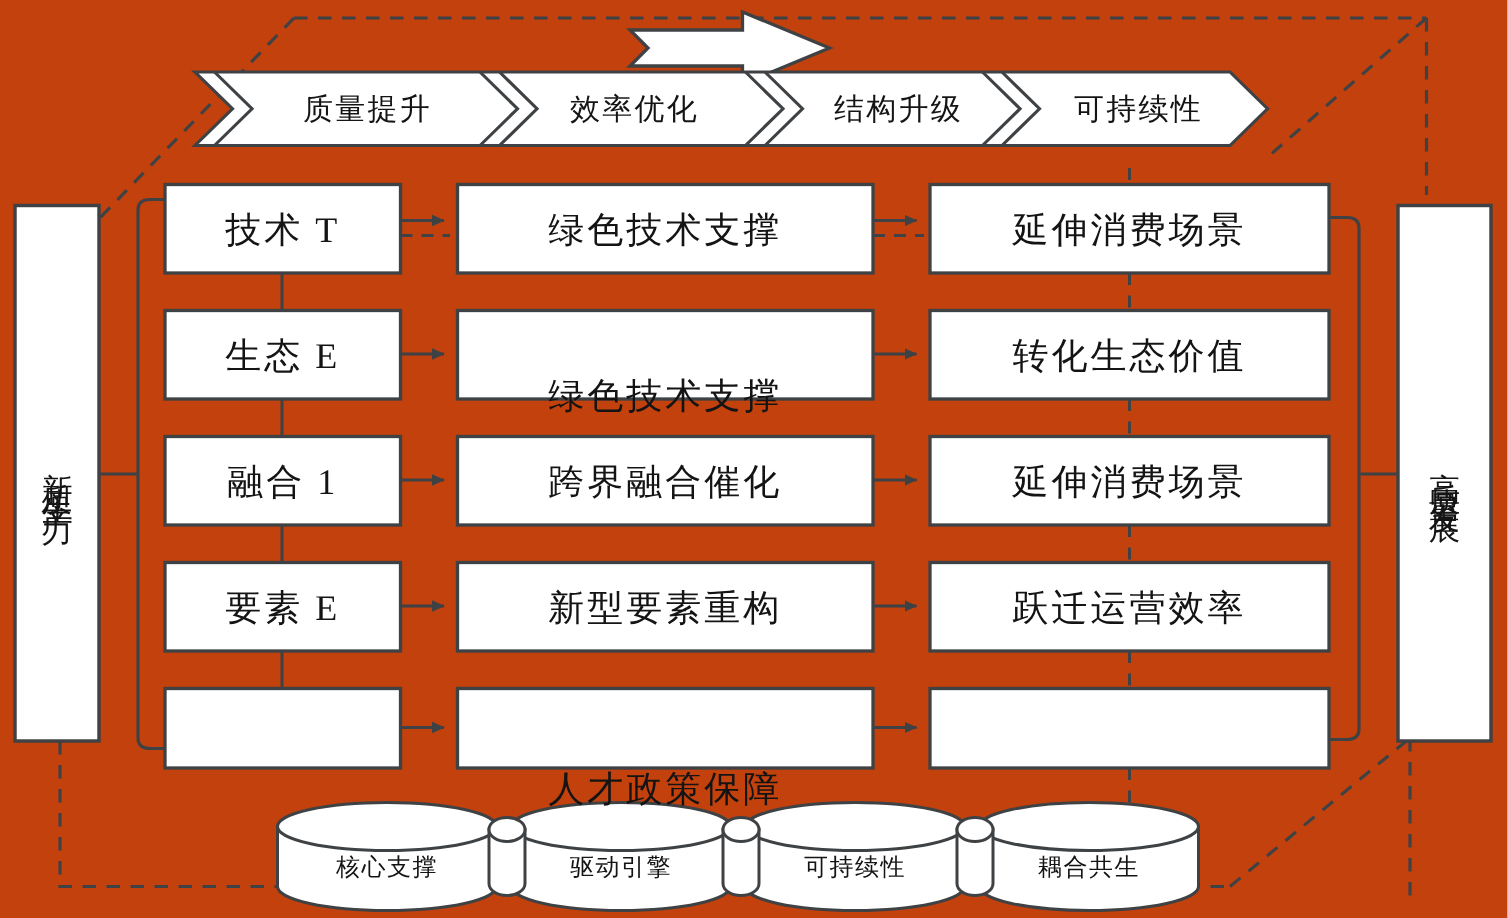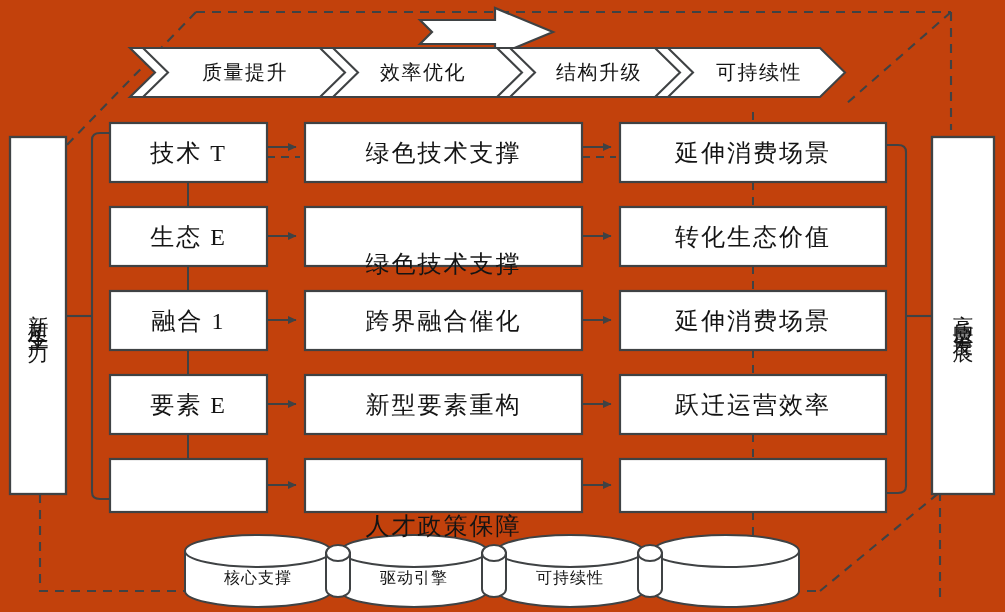--- a/index.html
+++ b/index.html
@@ -234,14 +234,15 @@
 
   <div class="lbl box-lbl" style="left:110px;top:375px;width:157px;height:59px;">要素 E</div>
   <div class="lbl box-lbl" style="left:305px;top:375px;width:277px;height:59px;">新型要素重构</div>
   <div class="lbl box-lbl" style="left:620px;top:375px;width:266px;height:59px;">跃迁运营效率</div>
 
   <div class="lbl box-lbl" style="left:305px;top:459px;width:277px;height:53px;margin-top:40px;">人才政策保障</div>
 
   <div class="lbl cyl-lbl" style="left:185px;top:558px;width:146px;height:40px;">核心支撑</div>
   <div class="lbl cyl-lbl" style="left:341px;top:558px;width:146px;height:40px;">驱动引擎</div>
   <div class="lbl cyl-lbl" style="left:497px;top:558px;width:146px;height:40px;">可持续性</div>
+  <div class="lbl cyl-lbl" style="left:653px;top:558px;width:146px;height:40px;">耦合共生</div>
 
 </div>
 
 </body></html>

